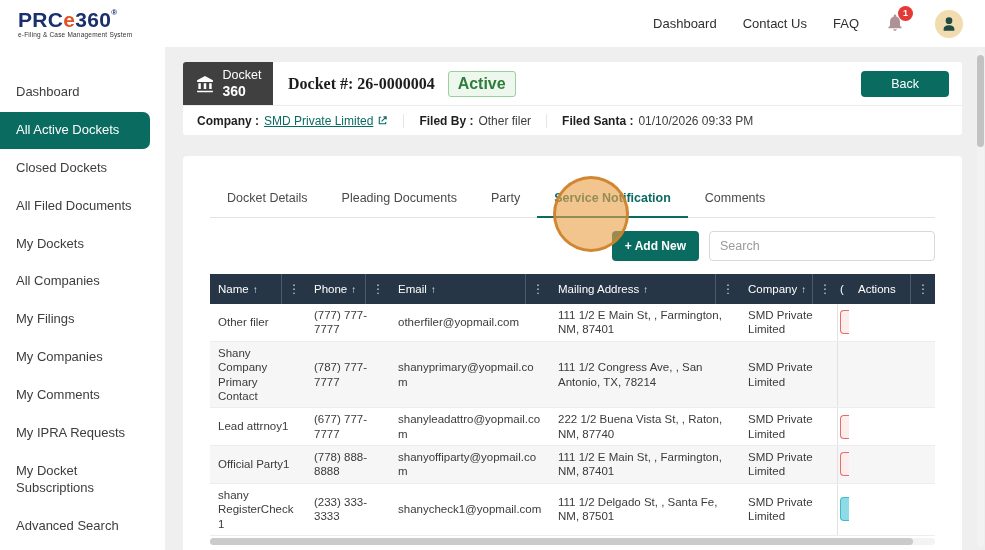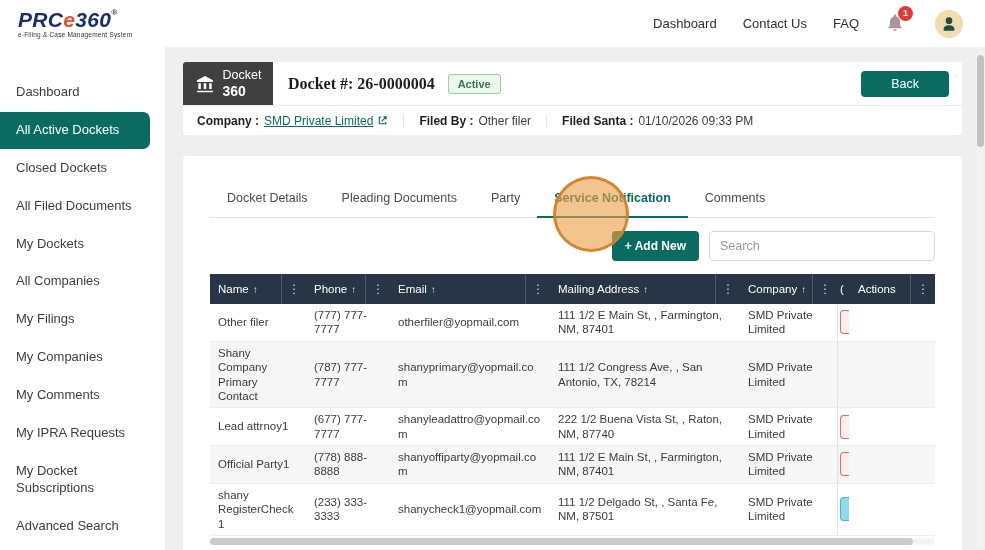--- a/index.html
+++ b/index.html
@@ -2,21 +2,21 @@
 <html><head>
 <meta charset="utf-8">
 <style>
   * { margin:0; padding:0; box-sizing:border-box; }
   html,body { width:985px; height:550px; }
   body { font-family:"Liberation Sans", sans-serif; background:#efefef; overflow:hidden; position:relative; }
 
   
   .topbar { position:absolute; top:0; left:0; width:985px; height:47px; background:#fff; display:flex; align-items:center; justify-content:space-between; padding:0 22px 0 18px; z-index:6; }
   .logo { display:flex; flex-direction:column; line-height:1; }
-  .logo-line { font-weight:800; font-size:21px; letter-spacing:0.3px;font-style:italic; }
+  .logo-line { font-weight:800; font-size:21px; letter-spacing:0.3px; }
   .logo-prc { color:#1a2f6d; }
   .logo-e { color:#e05327; }
   .logo-360 { color:#1a2f6d; }
   .logo-reg { font-size:8px; color:#1a2f6d; vertical-align:top; }
   .logo-sub { font-size:6.5px; color:#333; margin-top:2px; letter-spacing:0.2px; }
   .topnav { display:flex; align-items:center; gap:26px; }
   .nav-link { font-size:13px; color:#2f2f2f; cursor:pointer; }
   .bell-wrap { position:relative; width:24px; height:24px; cursor:pointer; }
   .badge-red { position:absolute; top:-6px; right:-4px; min-width:15px; height:15px; background:#e53935; color:#fff; border-radius:50%; font-size:9px; display:flex; align-items:center; justify-content:center; font-weight:bold; padding:0 3px; }
   .avatar { width:28px; height:28px; border-radius:50%; background:#f0dcae; display:flex; align-items:center; justify-content:center; cursor:pointer; }
@@ -29,21 +29,21 @@
   
   .main { position:absolute; left:165px; top:47px; width:820px; height:503px; padding:15px 23px 0 18px; }
 
   .docket-card { background:#fff; border-radius:3px; overflow:hidden; }
   .dhead { display:flex; align-items:center; height:43px; }
   .d360 { width:90px; height:43px; background:#404040; color:#fff; display:flex; align-items:center; justify-content:center; gap:8px; flex:none; }
   .d360-txt { display:flex; flex-direction:column; line-height:1.15; }
   .d360-top { font-size:12.5px; }
   .d360-bot { font-size:14px; font-weight:bold; }
   .dtitle { margin-left:15px; font-family:"Liberation Serif", serif; font-weight:bold; font-size:16px; color:#1d1d1d; }
-  .dstatus { margin-left:13px; background:#edf7ee; color:#2f7d3b; border:1px solid #9ccf9f; border-radius:3px; font-size:11px; padding:3px 9px; font-weight:bold; }
+  .dstatus { margin-left:13px; background:#edf7ee; color:#2f7d3b; border:1px solid #9ccf9f; border-radius:3px; font-size:16px; padding:3px 9px; font-weight:bold; }
   .back-btn { margin-left:auto; margin-right:13px; background:#0a6b61; color:#fff; border:none; border-radius:4px; font-size:12.5px; padding:6px 30px; cursor:pointer; font-family:inherit; }
   .dmeta { display:flex; align-items:center; border-top:1px solid #ececec; padding:0 14px; height:30px; font-size:12px; color:#3c3c3c; }
   .mitem { display:flex; gap:5px; align-items:center; white-space:nowrap; }
   .mitem + .mitem { margin-left:15px; padding-left:15px; border-left:1px solid #e6e6e6; }
   .mlabel { font-weight:bold; color:#1f1f1f; }
   .mlink { color:#0a6b61; text-decoration:underline; cursor:pointer; display:flex; align-items:center; gap:4px; }
 
   .content-card { margin-top:21px; background:#fff; border-radius:4px; padding:26px 27px 8px; min-height:355px; }
 
   .tabs { display:flex; border-bottom:1px solid #e3e3e3; }

